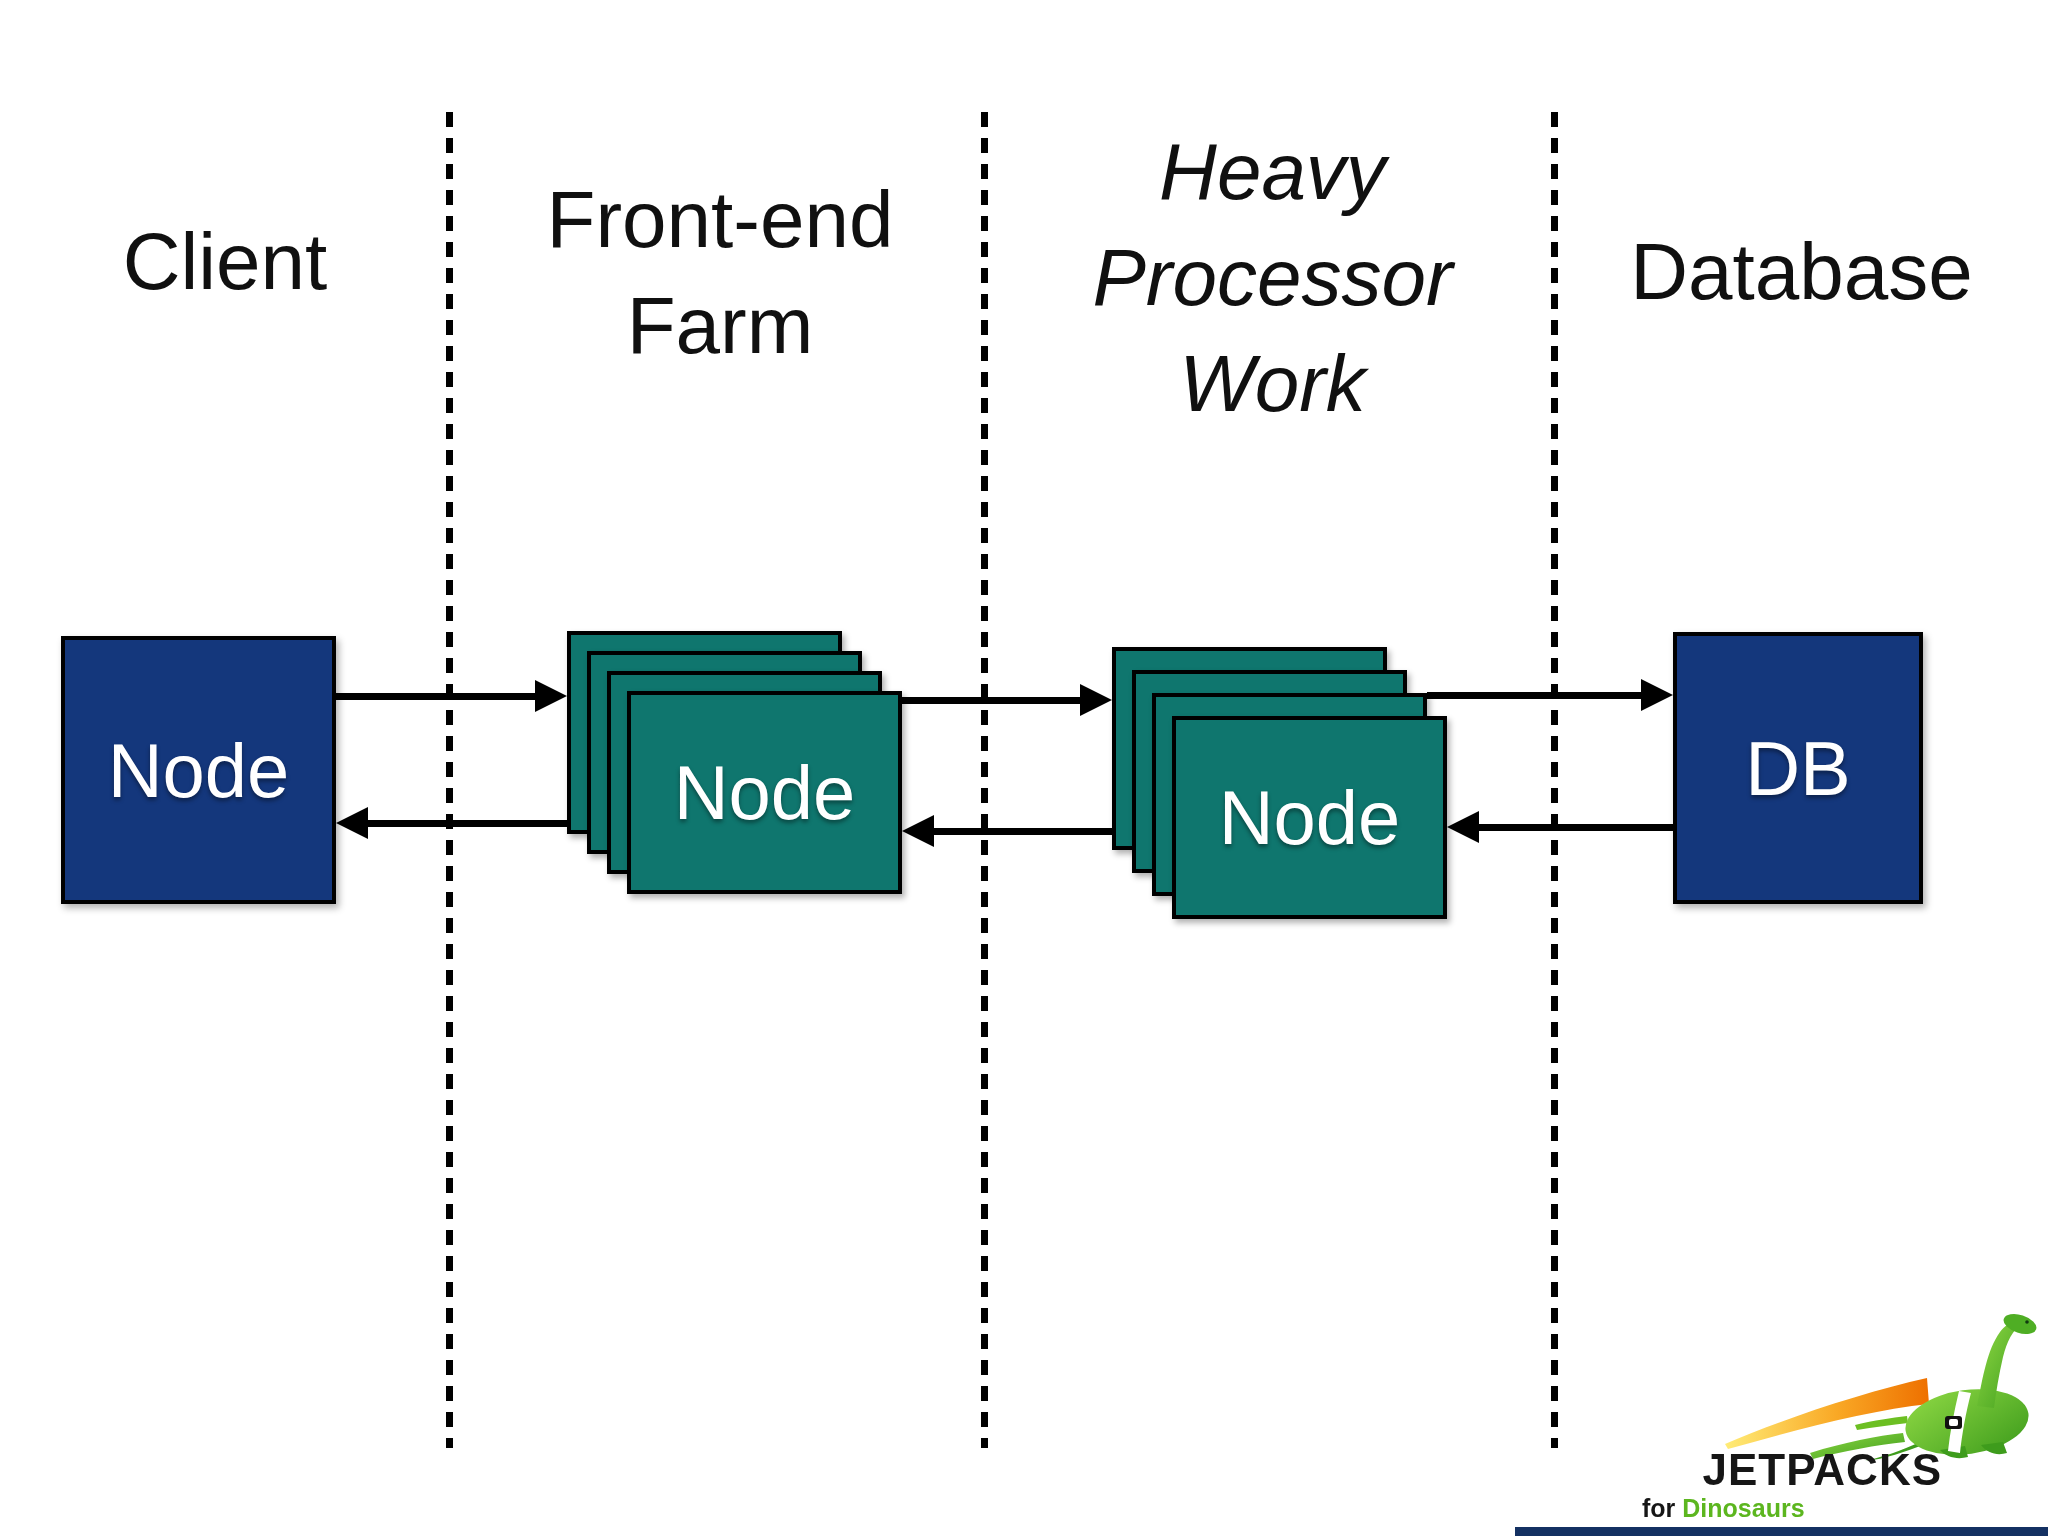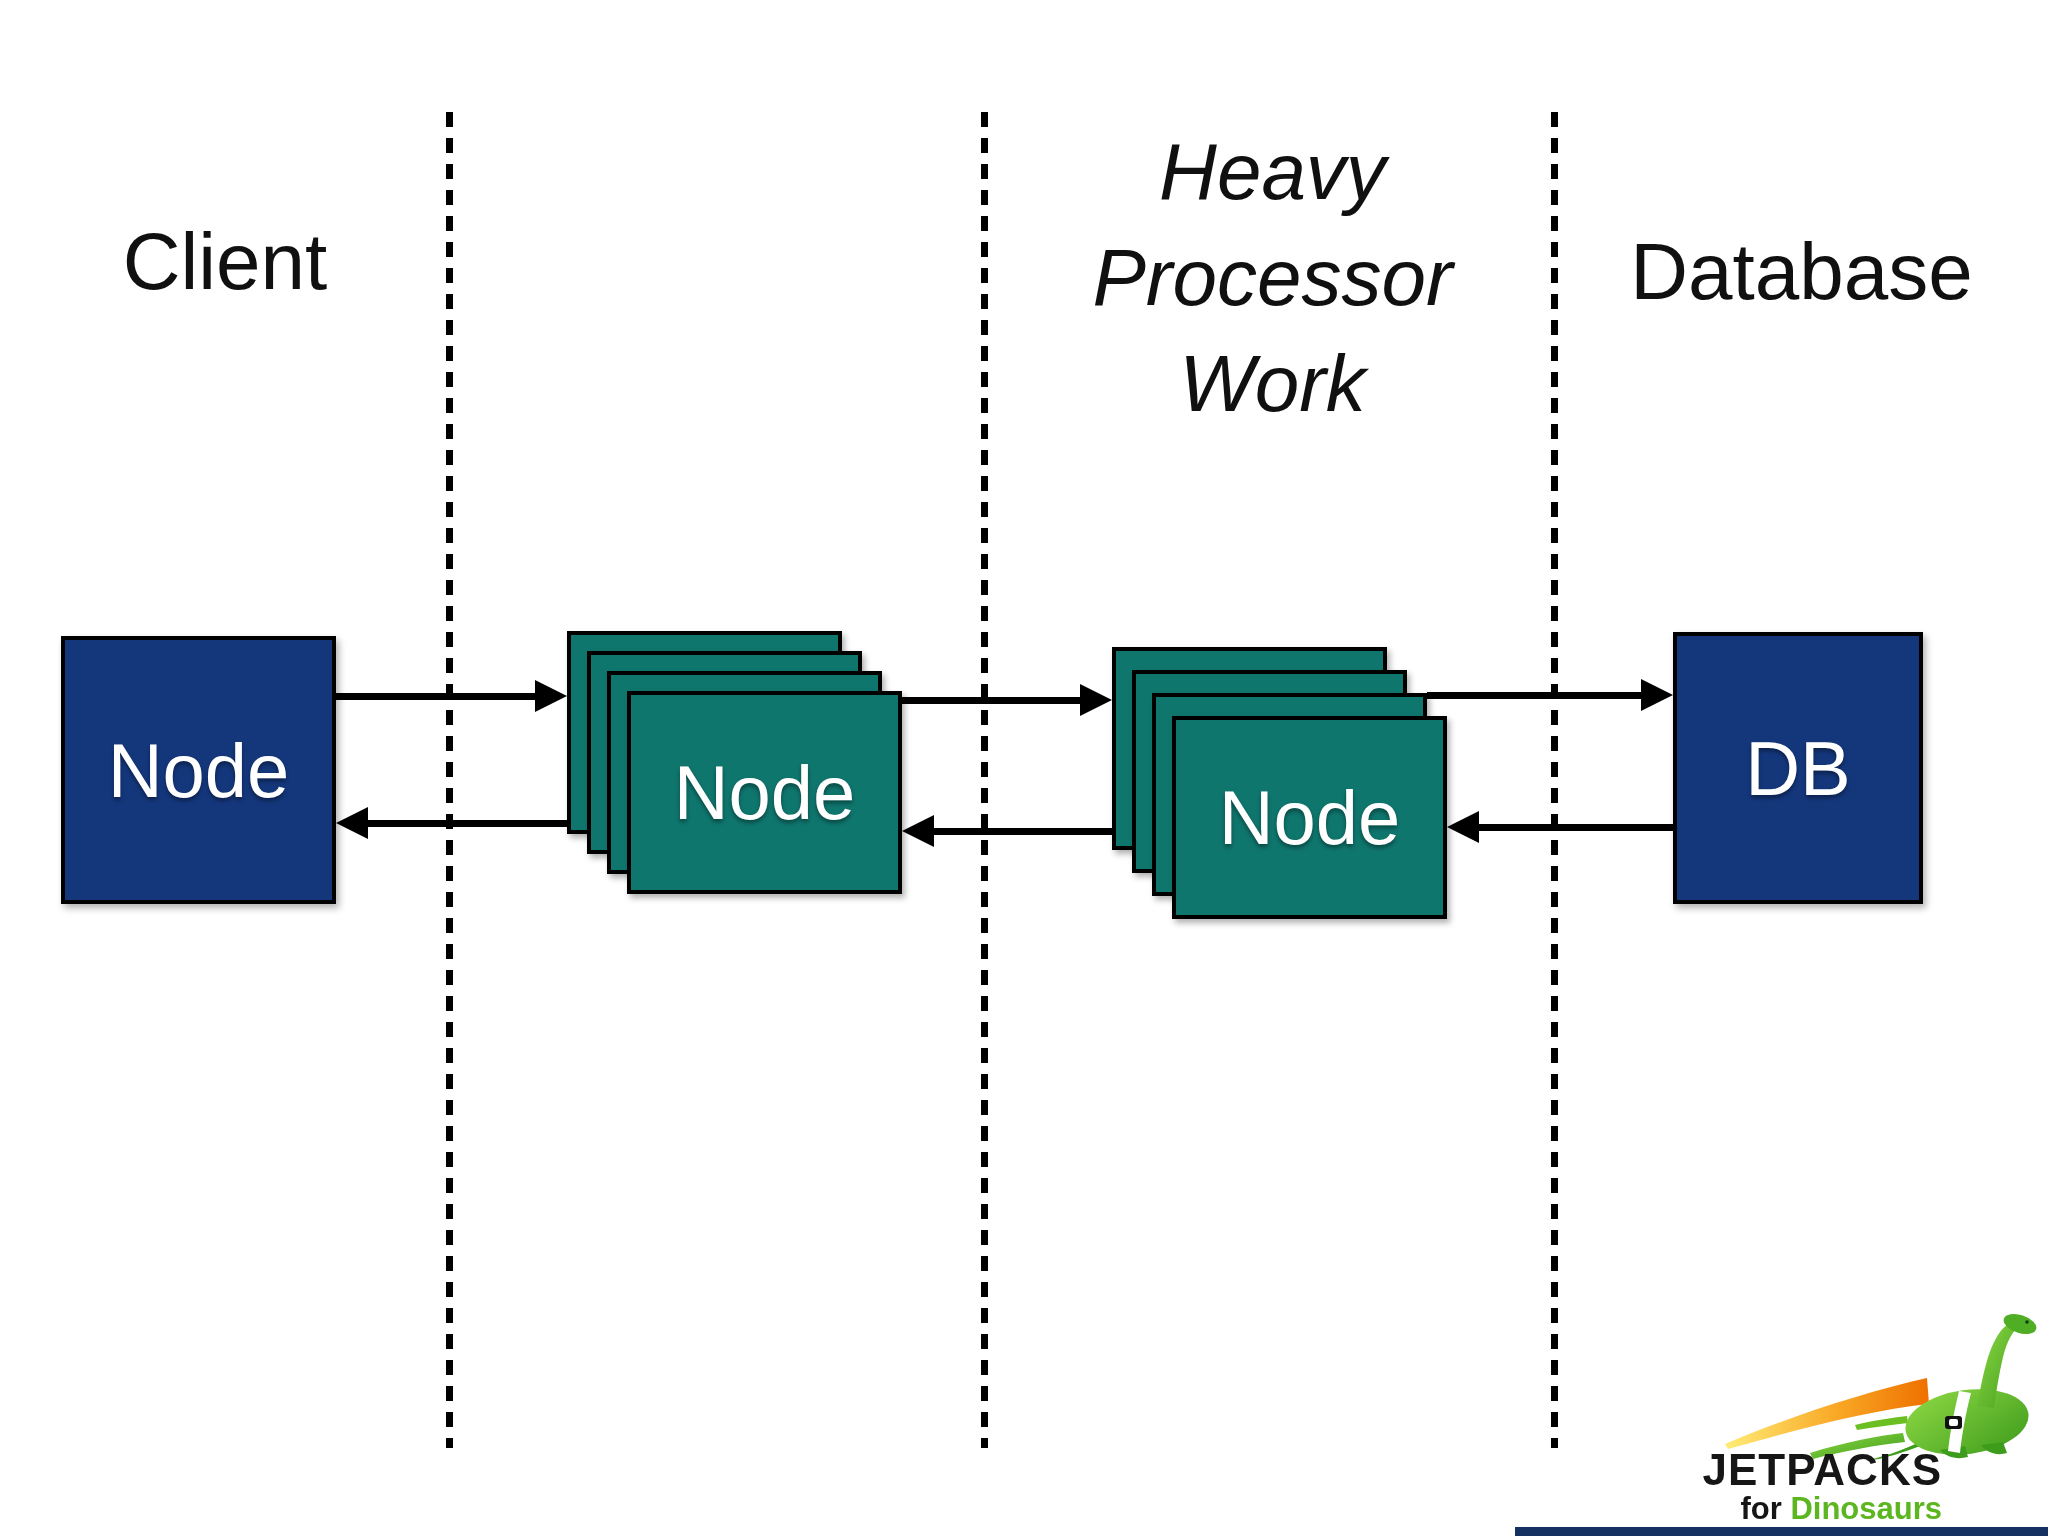--- a/index.html
+++ b/index.html
@@ -80,35 +80,37 @@
 
   
   .logo-art{position:absolute;left:1715px;top:1292px;width:335px;height:170px;}
   .logo-title{
     position:absolute;left:1642px;top:1447px;width:300px;
     text-align:right;font-size:44px;font-weight:800;color:#161616;
     letter-spacing:1px;line-height:46px;
   }
   .logo-sub{
     position:absolute;left:1642px;top:1493px;width:300px;
-    text-align:right;font-size:31px;font-weight:700;color:#161616;line-height:31px;
+    text-align:left;font-size:25px;font-weight:700;color:#161616;line-height:31px;
   }
   .logo-sub .green{color:#5CB61F;}
 
   .footer-bar{
     position:absolute;left:1515px;top:1527px;width:533px;height:9px;
     background:#143162;
   }
 </style>
 </head>
 <body>
 
 <div class="slide">
 
   <div class="hdr hdr-client">Client</div>
+  <div class="hdr hdr-frontend">Front-end
+Farm</div>
   <div class="hdr hdr-heavy">Heavy
 Processor
 Work</div>
   <div class="hdr hdr-database">Database</div>
 
   <div class="divider divider-1"></div>
   <div class="divider divider-2"></div>
   <div class="divider divider-3"></div>
 
   <div class="bigbox user-box">

